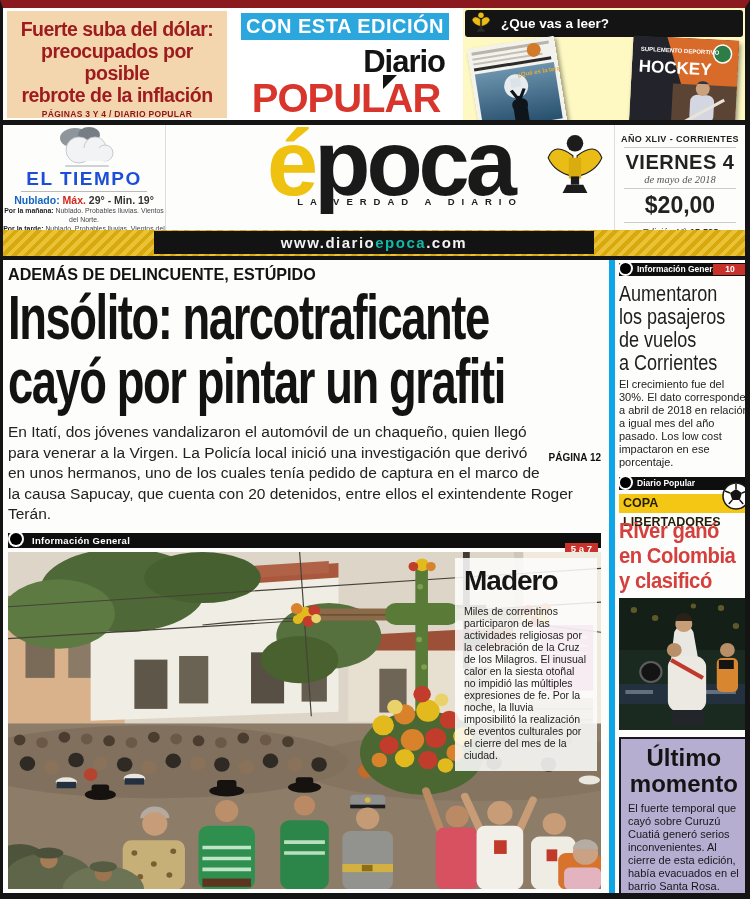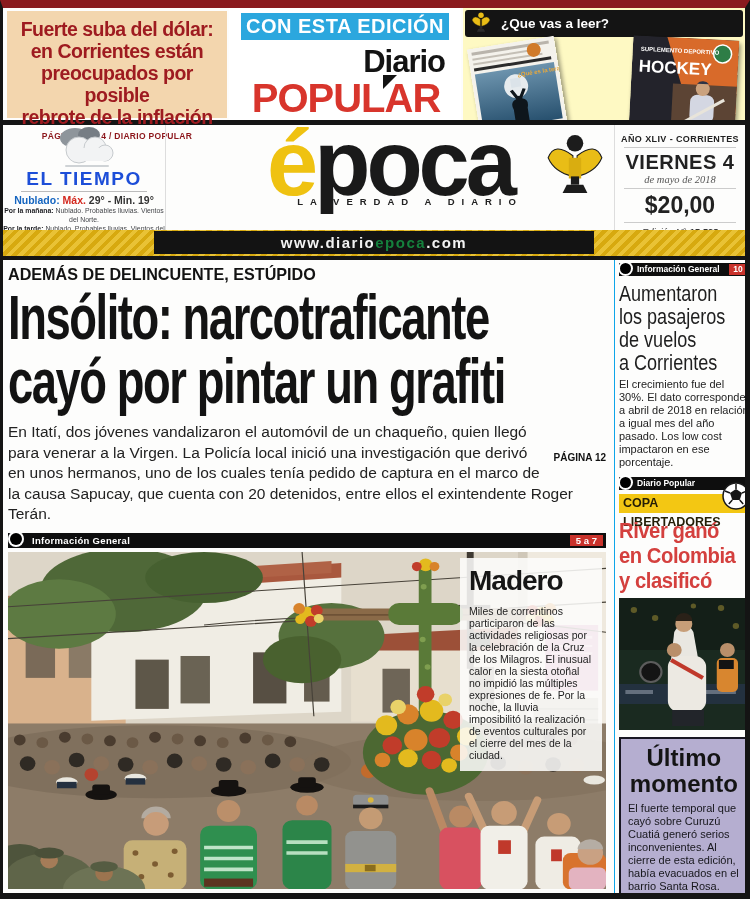--- a/index.html
+++ b/index.html
@@ -53,50 +53,50 @@
   .ed-day{font-size:20px;font-weight:bold;letter-spacing:.5px;}
   .ed-date{font-size:10.5px;font-style:italic;color:#555;font-family:"Liberation Serif",serif;}
   .ed-price{font-size:23px;font-weight:bold;margin-top:2px;}
   .ed-num{font-size:9.5px;font-style:italic;color:#333;}
   .ed-num b{font-style:italic;}
   .ed-pages{font-size:9.5px;font-style:italic;color:#333;}
 
   .webstrip{height:26px;background:repeating-linear-gradient(135deg,#d7a90f 0 4px,#e9c235 4px 8px);position:relative;}
   .webbar{position:absolute;left:50%;transform:translateX(-50%);top:1px;width:440px;height:23px;background:#131313;
           color:#f2f2f2;font-size:15px;font-weight:bold;text-align:center;line-height:23px;letter-spacing:1.5px;}
-  .web-accent{color:#15803d;}
+  .web-accent{color:#14b8a6;}
 
   
   .main{display:flex;height:633px;}
-  .leftcol{width:612px;display:flex;flex-direction:column;padding-left:5px;box-sizing:border-box;border-right:1px solid #0ea5e9;}
+  .leftcol{width:612px;display:flex;flex-direction:column;padding-left:5px;box-sizing:border-box;border-right:6px solid #0ea5e9;}
   .kicker{font-size:17px;font-weight:bold;color:#131313;margin-top:5px;transform:scaleX(.95);transform-origin:left;white-space:nowrap;}
   .hl{font-size:63px;font-weight:bold;line-height:64px;letter-spacing:-2px;white-space:nowrap;
       transform:scaleX(.72);transform-origin:left;color:#131313;}
   .lede{font-size:15.5px;line-height:20.5px;color:#222;margin:9px 8px 4px 0;}
   .pageref{float:right;font-weight:bold;font-size:10px;color:#111;margin:26px 0 0 8px;}
   .sectionbar{position:relative;height:15px;background:#0e0e0e;margin:4px 8px 2px 0;}
   .sectionbar::before{content:"";position:absolute;left:2px;top:0;width:12px;height:12px;background:#000;
                       border-radius:50%;box-shadow:0 0 0 2px #fff;}
   .sb-label{color:#fff;font-size:9.5px;font-weight:bold;line-height:15px;padding-left:24px;letter-spacing:.3px;}
-  .sb-pages{position:absolute;right:3px;top:2px;background:#c9322b;color:#fff;font-size:9.5px;font-weight:bold;
+  .sb-pages{position:absolute;right:3px;top:10px;background:#c9322b;color:#fff;font-size:9.5px;font-weight:bold;
             padding:0 6px;height:11px;line-height:11px;}
   .photo{flex:1;position:relative;margin:2px 8px 4px 0;background:#cfc8ba;}
   .photo>svg{position:absolute;inset:0;width:100%;height:100%;}
   .overlay{position:absolute;top:6px;right:4px;width:142px;background:rgba(253,253,251,.87);
            padding:8px 9px 10px;box-sizing:border-box;}
   .ov-title{display:block;font-size:28px;font-weight:bold;line-height:29px;color:#161616;letter-spacing:-1px;}
   .ov-body{font-size:10.5px;line-height:12px;color:#222;margin-top:10px;}
 
   .rail{flex:1;padding:0 3px 0 4px;box-sizing:border-box;}
   .railbar{position:relative;height:13px;background:#0e0e0e;margin-top:3px;}
   .railbar::before{content:"";position:absolute;left:1px;top:0;width:11px;height:11px;background:#000;
                    border-radius:50%;box-shadow:0 0 0 2px #fff;}
   .rb-label{color:#fff;font-size:8.5px;font-weight:bold;line-height:13px;padding-left:18px;}
   .rb-page{position:absolute;right:2px;top:1px;background:#c9322b;color:#fff;font-size:8.5px;font-weight:bold;
-           padding:0 4px;height:11px;line-height:11px;}
+           padding:0 12px;height:11px;line-height:11px;}
   .flights-h{margin:6px 0 4px;}
   .fl-line{display:block;font-size:22px;line-height:23px;color:#1e1e1e;transform:scaleX(.82);
            transform-origin:left;white-space:nowrap;}
   .flights-b{font-size:11px;line-height:13px;color:#222;}
   .railbar2{margin-top:8px;}
   .copa{margin-top:4px;background:#f3c713;height:19px;line-height:19px;font-size:12.5px;font-weight:bold;
         color:#241d06;padding-left:4px;position:relative;}
   .ball{position:absolute;right:-2px;top:-13px;}
   .river-h{margin:5px 0 5px;}
   .rv-line{display:block;font-size:22px;font-weight:bold;color:#d4403e;line-height:25px;letter-spacing:-.5px;
@@ -108,21 +108,20 @@
   .ul-body{font-size:11px;line-height:13px;color:#17171c;margin-top:5px;}
 </style>
 </head>
 <body>
 
 <div class="page">
 
   <div class="topstrip">
     <div class="ad-box">
       <span class="ad-line">Fuerte suba del dólar:</span>
-      <span class="ad-line">en Corrientes están</span>
       <span class="ad-line">preocupados por posible</span>
       <span class="ad-line">rebrote de la inflación</span>
       <span class="ad-caption">PÁGINAS 3 Y 4 / DIARIO POPULAR</span>
     </div>
     <div class="promo">
       <div class="promo-banner">CON ESTA EDICIÓN</div>
       <div class="promo-diario">Diario</div>
       <div class="promo-popular">POPULAR</div>
     </div>
     <div class="reader">

